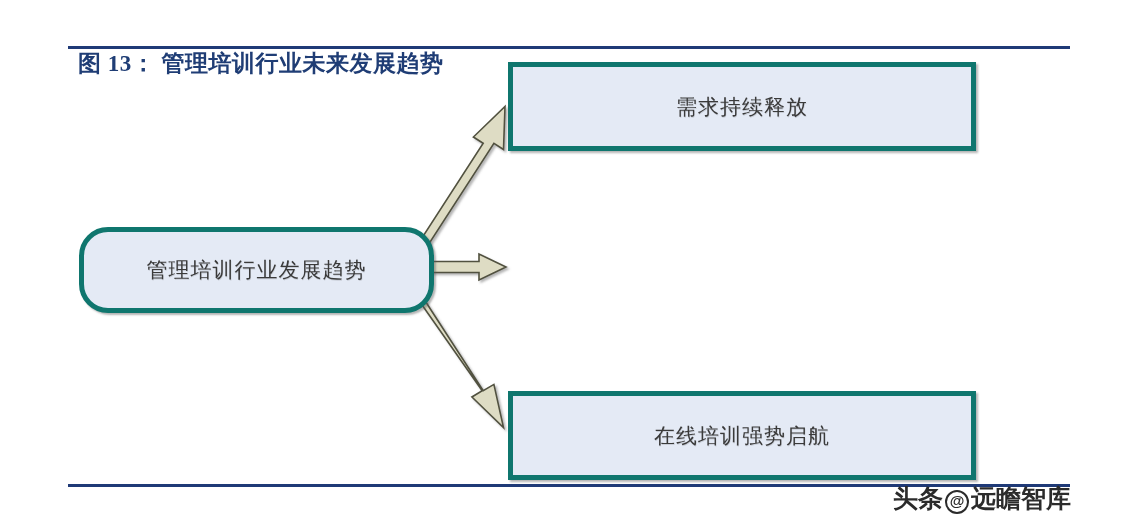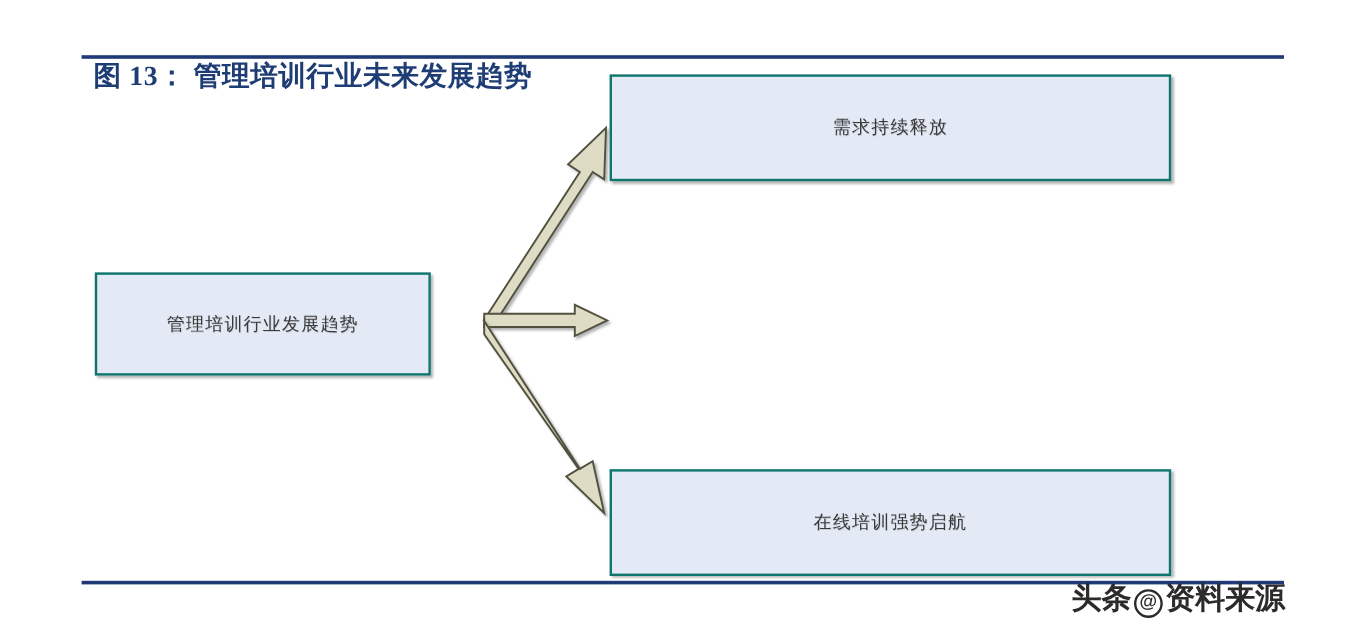--- a/index.html
+++ b/index.html
@@ -101,37 +101,38 @@
     position: absolute;
     left: 0; top: 0;
     width: 1136px;
     height: 526px;
   }
 
   
   .node-box {
     position: absolute;
     background: #e4eaf5;
-    border: 2px solid #0f766e;
+    border: 5px solid #0f766e;
     box-shadow: 2px 2px 2px rgba(90,90,90,0.45);
     box-sizing: border-box;
     display: flex;
     align-items: center;
     justify-content: center;
     color: #3a3a3a;
     font-family: "Liberation Serif", "DejaVu Serif", serif;
-    font-size: 15px;
+    font-size: 21px;
     letter-spacing: 1px;
     text-shadow: 0.5px 0.5px 0 rgba(0,0,0,0.12);
   }
   #node-root {
     left: 79px;
     top: 227px;
-    width: 280px;
+    width: 355px;
     height: 86px;
+    border-radius: 29px;
   }
   #node-demand {
     left: 508px;
     top: 62px;
     width: 468px;
     height: 89px;
   }
   #node-effective {
     left: 508px;
     top: 226px;
@@ -188,16 +189,16 @@
     <div class="node-box" id="node-online">
       <span>在线培训强势启航</span>
     </div>
 
   </div>
 
   <div class="rule-bottom"></div>
 
 
   <div class="watermark">
-    <span>头条</span><span class="wm-at">@</span><span>资料来源</span>
+    <span>头条</span><span class="wm-at">@</span><span>远瞻智库</span>
   </div>
 
 </div>
 
 </body></html>

